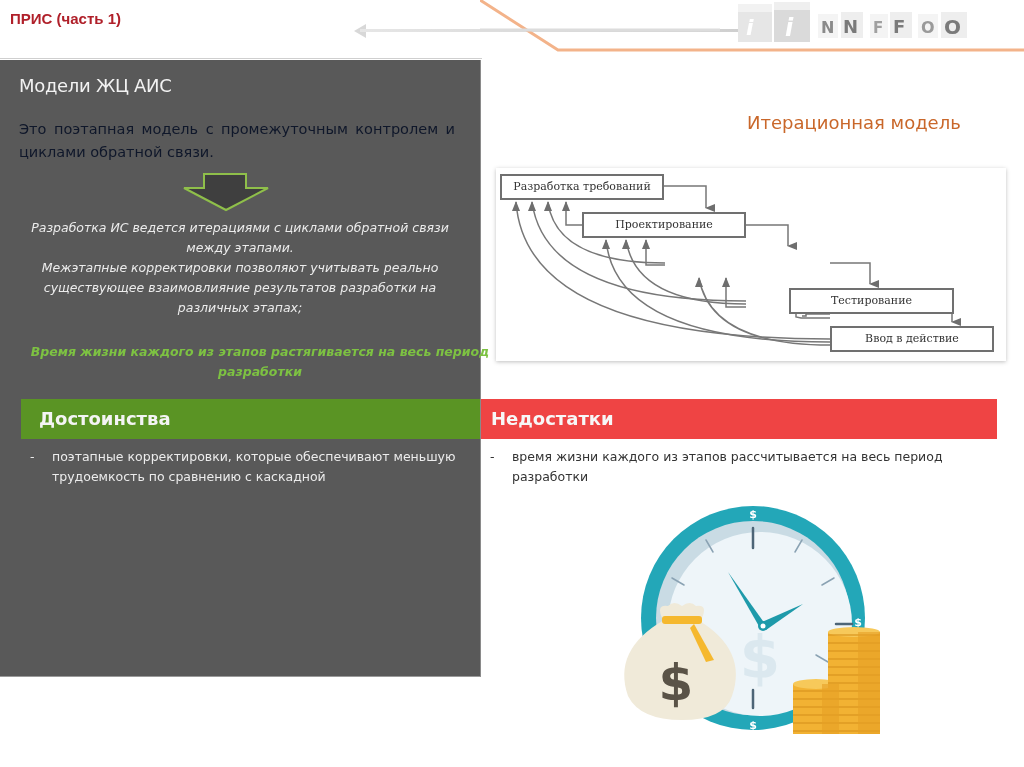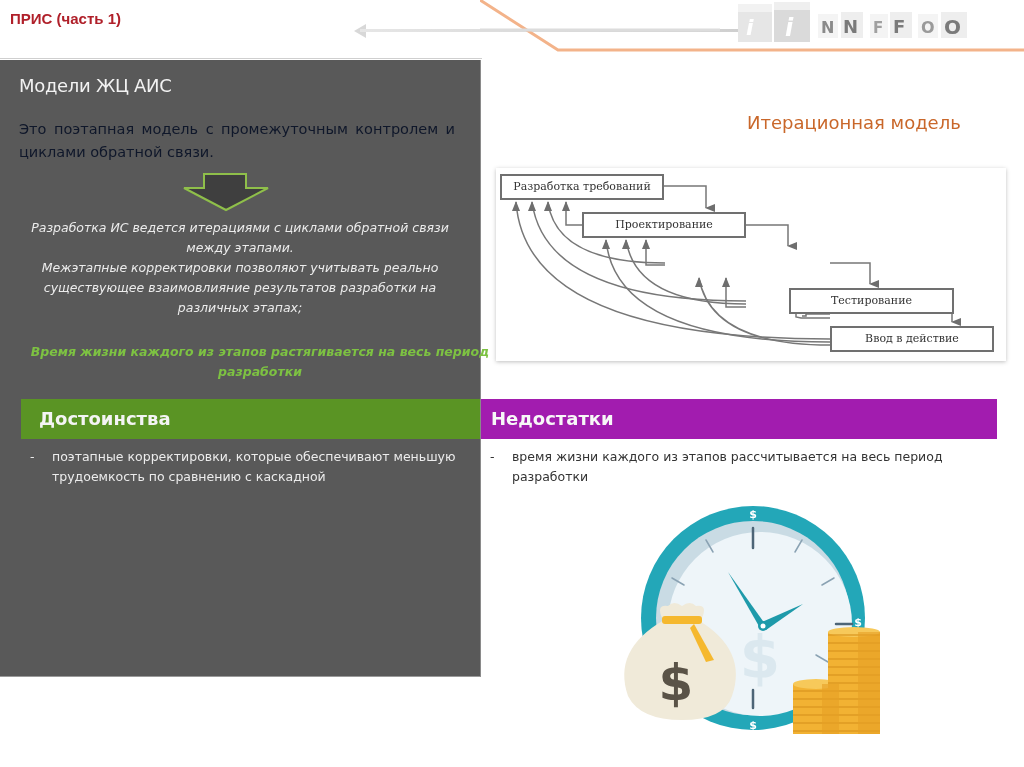--- a/index.html
+++ b/index.html
@@ -50,21 +50,21 @@
     font-size: 12.5px; line-height: 20px; color: #7dc242; text-align: center; margin-left: 20px;
   }
 
   .pros-header {
     position: absolute; left: 21px; top: 399px; width: 459px; height: 40px;
     background: #5a9424; color: #f4f4f4; font-family: "DejaVu Sans", sans-serif;
     font-weight: bold; font-size: 18px; line-height: 40px; padding-left: 18px;
   }
   .cons-header {
     position: absolute; left: 481px; top: 399px; width: 516px; height: 40px;
-    background: #a21caf; color: #f7f7f7; font-family: "DejaVu Sans", sans-serif;
+    background: #ef4444; color: #f7f7f7; font-family: "DejaVu Sans", sans-serif;
     font-weight: bold; font-size: 18px; line-height: 40px; padding-left: 10px;
   }
   .bullet-list { position: absolute; list-style: none; }
   .bullet-list li { position: relative; padding-left: 22px; font-family: "DejaVu Sans", sans-serif; font-size: 12.5px; line-height: 20px; }
   .bullet-list li .dash { position: absolute; left: 0; top: 0; }
   .pros-list { left: 30px; top: 447px; width: 440px; color: #ececec; }
   .cons-list { left: 490px; top: 447px; width: 500px; color: #333333; }
 
   .diagram-title {
     position: absolute; left: 747px; top: 112px; font-family: "DejaVu Sans", sans-serif;

